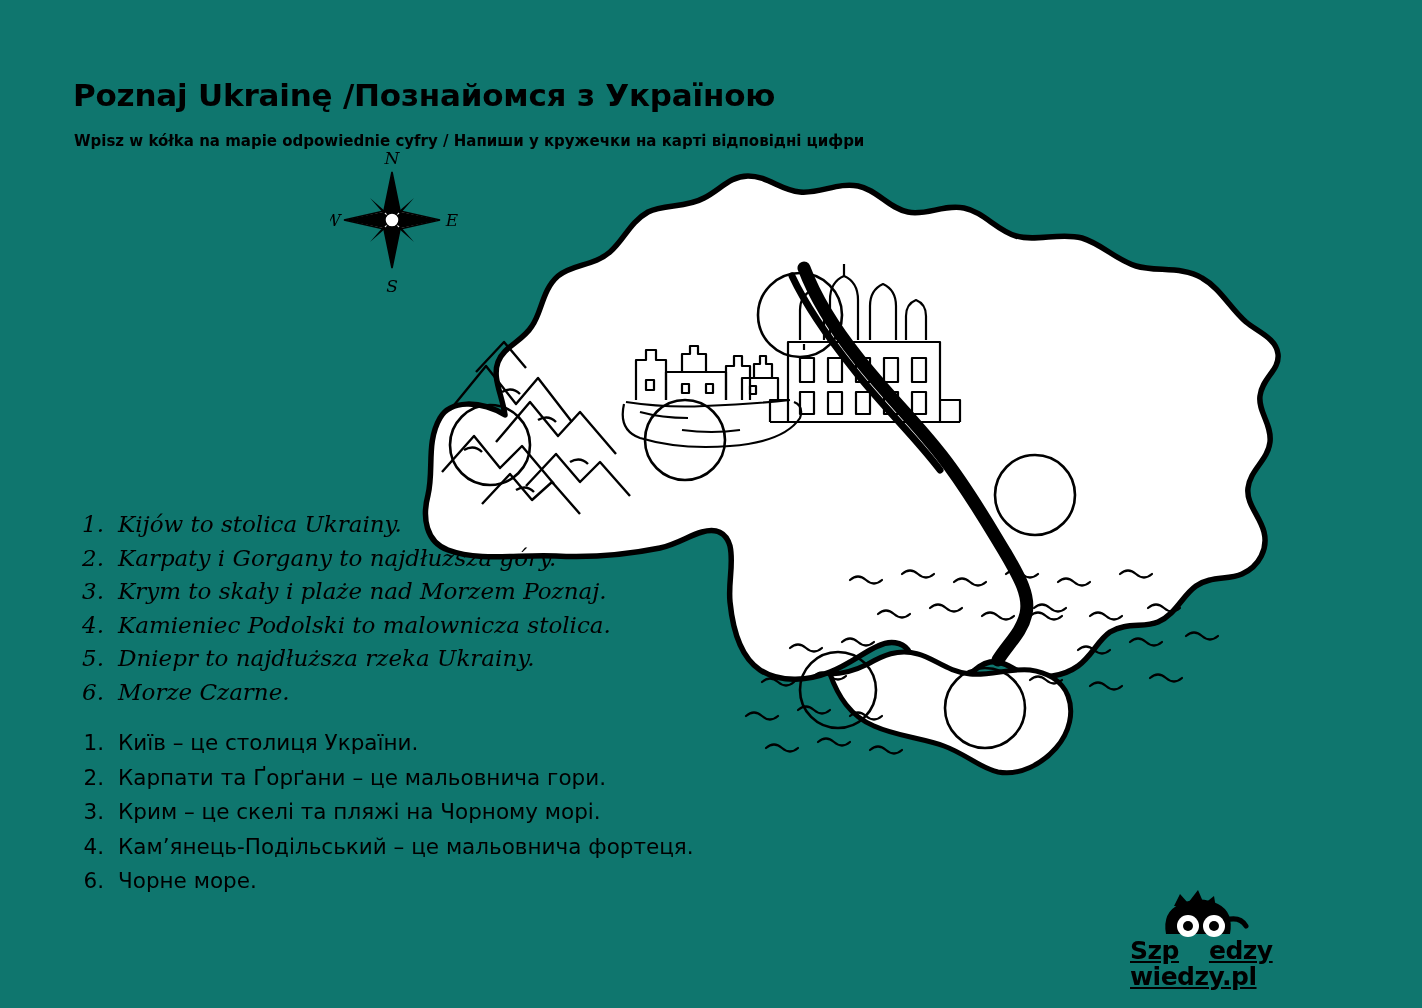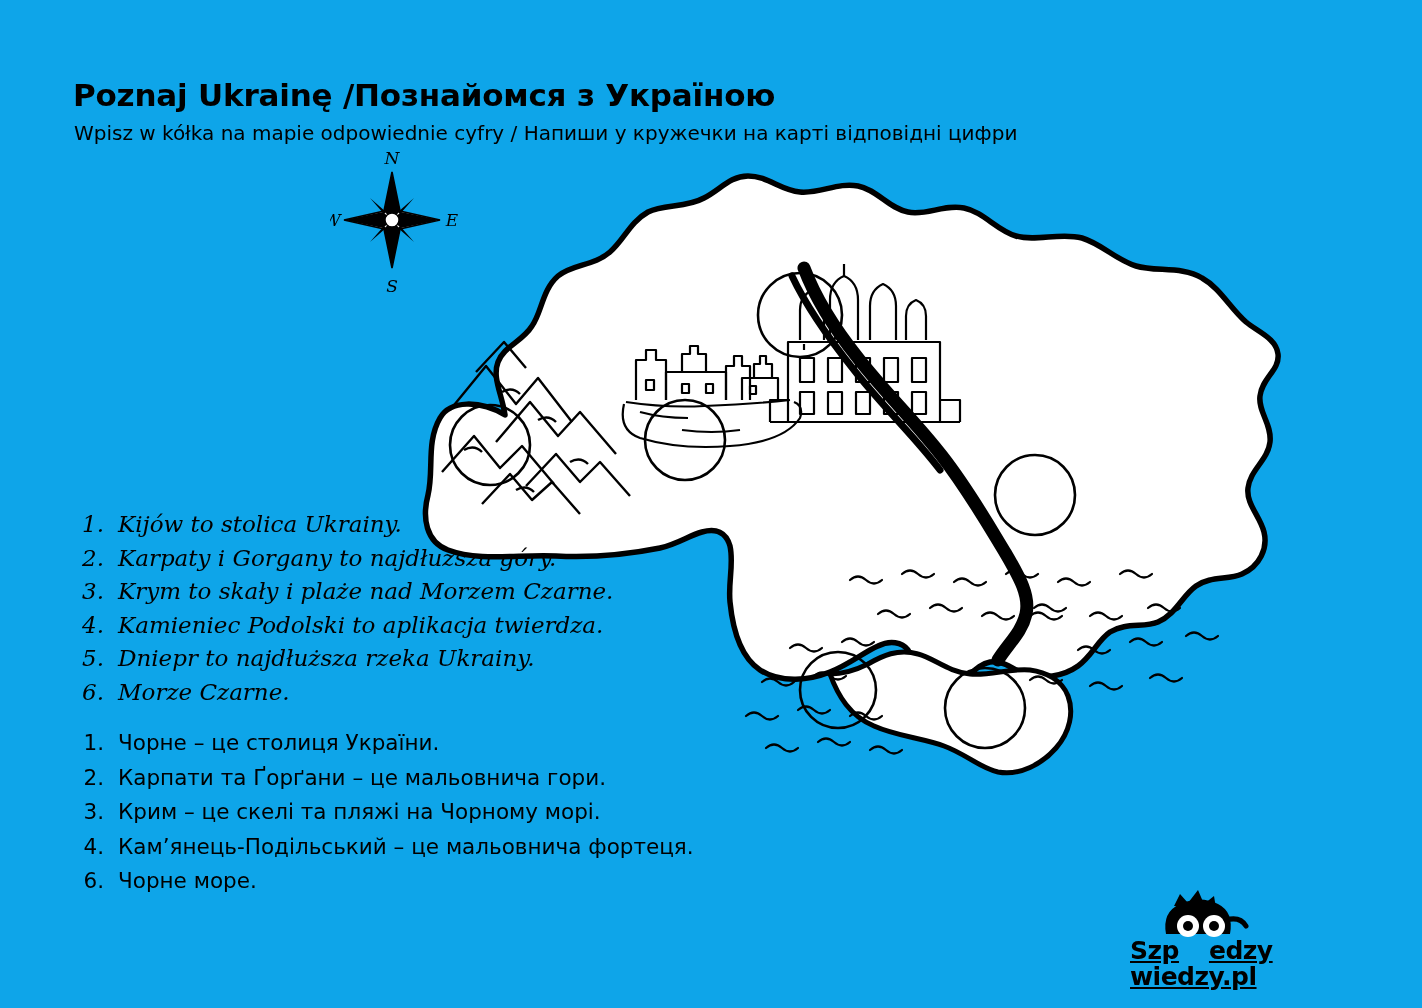--- a/index.html
+++ b/index.html
@@ -9,41 +9,41 @@
   }
   body {
     font-family: "Liberation Sans", sans-serif;
     color: #000000;
   }
   #page {
     position: relative;
     width: 1422px;
     height: 1008px;
     overflow: hidden;
-    background: #0ea5e9;
+    background: #0f766e;
   }
 
   
   #title {
     position: absolute;
     left: 73px;
     top: 56px;
     font-family: "DejaVu Sans", sans-serif;
     font-size: 31px;
     font-weight: bold;
     letter-spacing: -0.2px;
     white-space: nowrap;
   }
   #subtitle {
     position: absolute;
     left: 74px;
-    top: 121px;
+    top: 132px;
     font-family: "DejaVu Sans", sans-serif;
-    font-size: 20px;
-    font-weight: 400;
+    font-size: 15px;
+    font-weight: 700;
     white-space: nowrap;
   }
 
   
   .list {
     position: absolute;
     margin: 0;
     padding: 0;
     list-style: none;
   }
@@ -305,28 +305,28 @@
         <circle cx="705" cy="345" r="40" fill="#ffffff" fill-opacity="0" stroke="#000" stroke-width="2.6"></circle>
         <circle cx="508" cy="540" r="38" fill="#ffffff" fill-opacity="0" stroke="#000" stroke-width="2.6"></circle>
         <circle cx="655" cy="558" r="40" fill="#ffffff" fill-opacity="0" stroke="#000" stroke-width="2.6"></circle>
       </g>
     </svg>
   </div>
 
   <ul class="list" id="list-pl">
     <li><span class="num">1.</span><span>Kijów to stolica Ukrainy.</span></li>
     <li><span class="num">2.</span><span>Karpaty i Gorgany to najdłuższa góry.</span></li>
-    <li><span class="num">3.</span><span>Krym to skały i plaże nad Morzem Czarne.</span></li>
-    <li><span class="num">4.</span><span>Kamieniec Podolski to aplikacja twierdza.</span></li>
+    <li><span class="num">3.</span><span>Krym to skały i plaże nad Morzem Poznaj.</span></li>
+    <li><span class="num">4.</span><span>Kamieniec Podolski to malownicza stolica.</span></li>
     <li><span class="num">5.</span><span>Dniepr to najdłuższa rzeka Ukrainy.</span></li>
     <li><span class="num">6.</span><span>Morze Czarne.</span></li>
   </ul>
 
   <ul class="list" id="list-ua">
-    <li><span class="num">1.</span><span>Чорне – це столиця України.</span></li>
+    <li><span class="num">1.</span><span>Київ – це столиця України.</span></li>
     <li><span class="num">2.</span><span>Карпати та Ґорґани – це мальовнича гори.</span></li>
     <li><span class="num">3.</span><span>Крим – це скелі та пляжі на Чорному морі.</span></li>
     <li><span class="num">4.</span><span>Кам’янець-Подільський – це мальовнича фортеця.</span></li>
     <li><span class="num">6.</span><span>Чорне море.</span></li>
   </ul>
 
 
   <div id="logo">
     <svg width="160" height="60" viewBox="0 0 160 60" xmlns="http://www.w3.org/2000/svg">
       <path d="M36,44 q-4,-22 14,-30 q20,-9 38,0 q16,8 12,30 z" fill="#000"></path>

